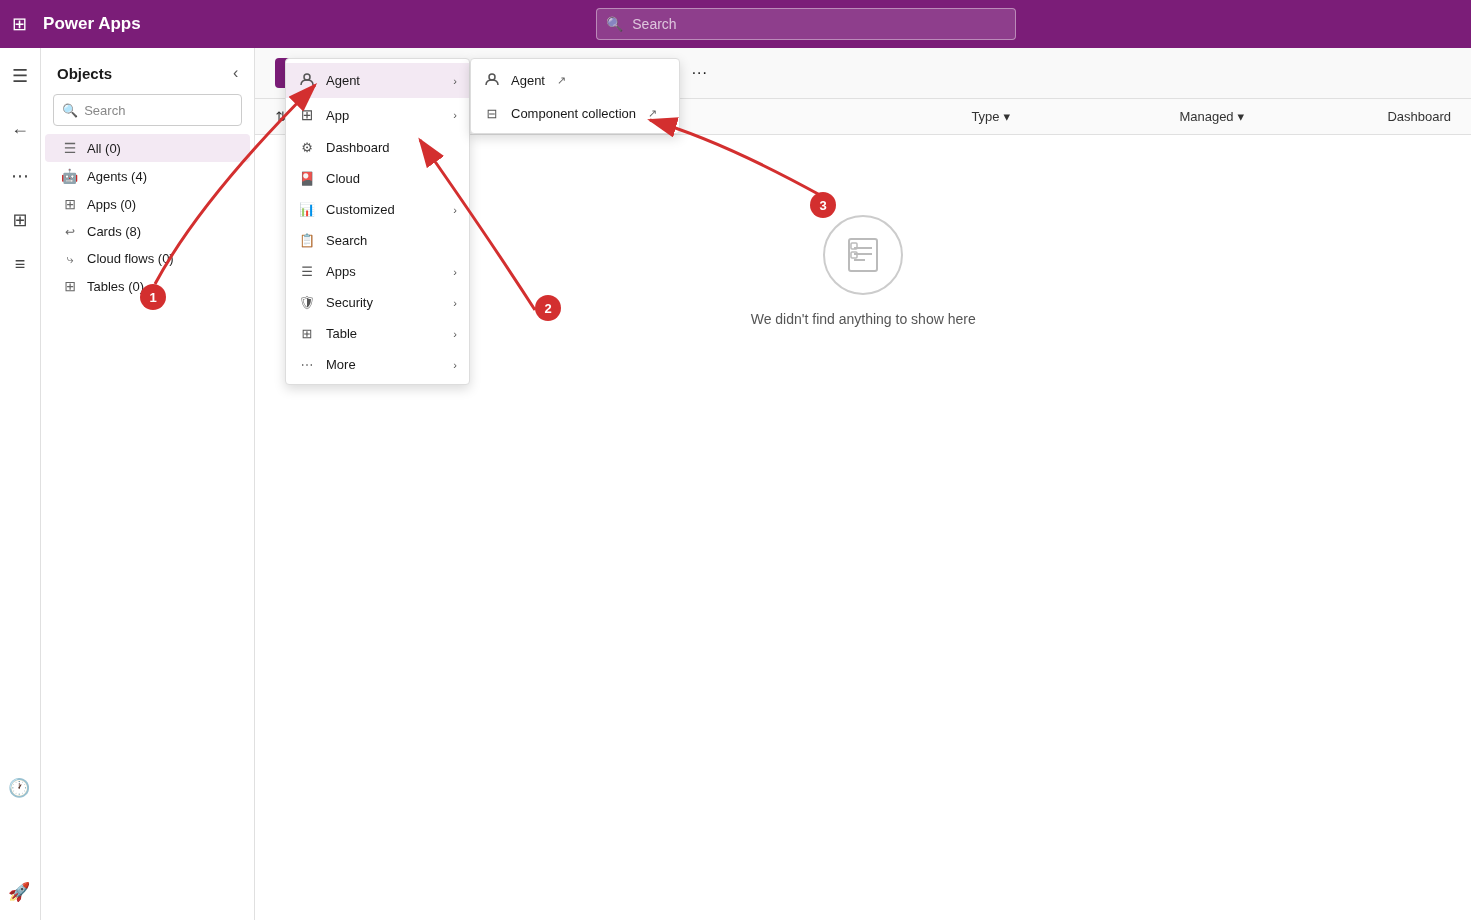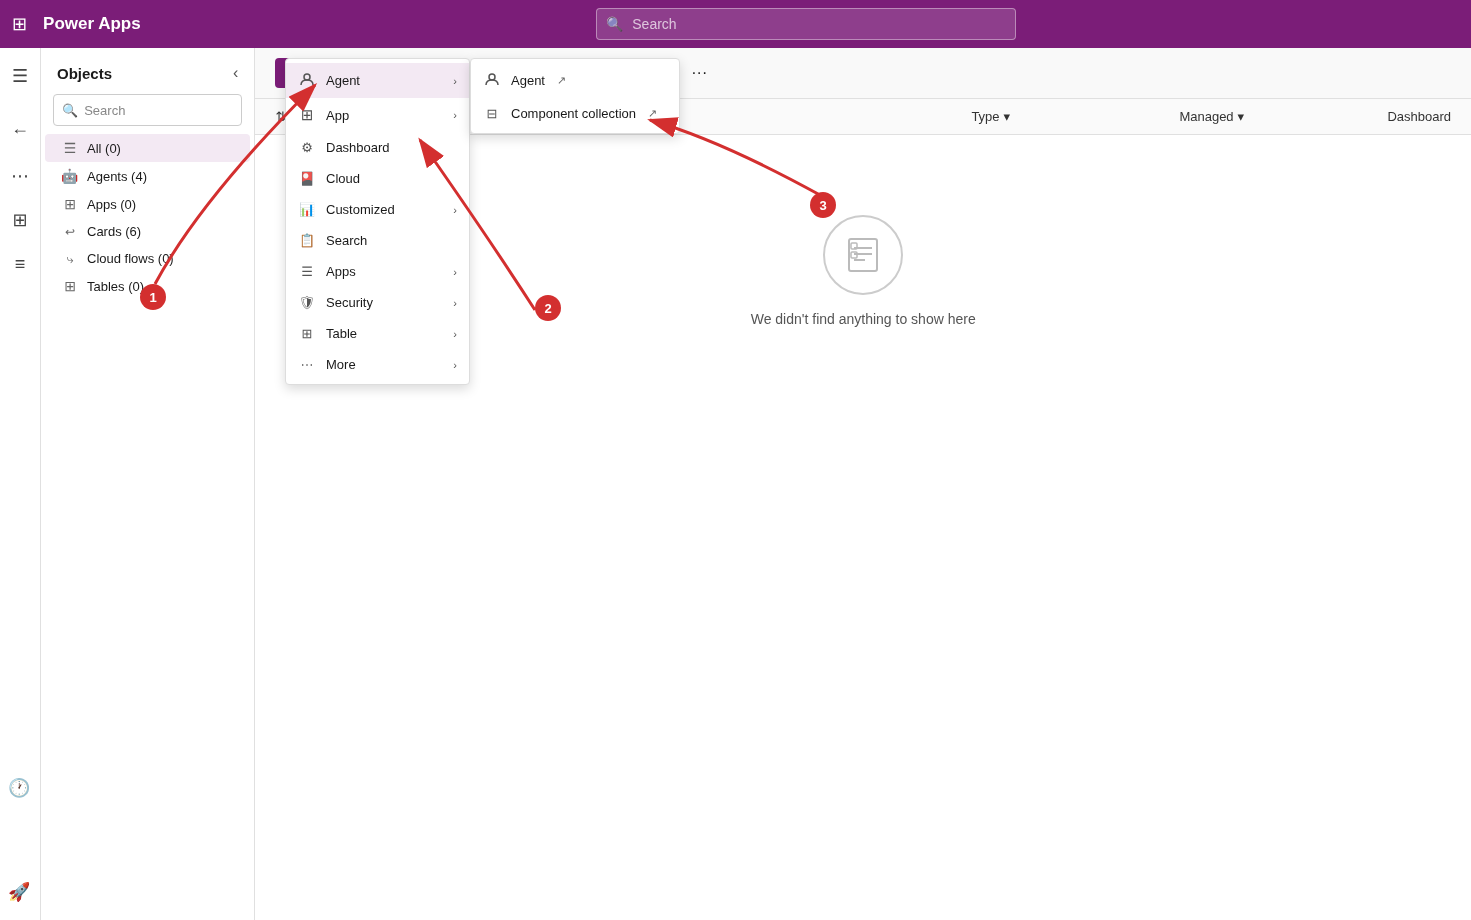--- a/index.html
+++ b/index.html
@@ -292,21 +292,21 @@
     <div class="sidebar-item">
       <span class="item-icon">🤖</span>
       <span class="item-label">Agents (4)</span>
     </div>
     <div class="sidebar-item">
       <span class="item-icon">⊞</span>
       <span class="item-label">Apps (0)</span>
     </div>
     <div class="sidebar-item">
       <span class="item-icon" style="font-size:12px;">↩</span>
-      <span class="item-label">Cards (6)</span>
+      <span class="item-label">Cards (8)</span>
     </div>
     <div class="sidebar-item">
       <span class="item-icon" style="font-size:12px;">⤷</span>
       <span class="item-label">Cloud flows (0)</span>
     </div>
     <div class="sidebar-item">
       <span class="item-icon">⊞</span>
       <span class="item-label">Tables (0)</span>
     </div>
   </div>

